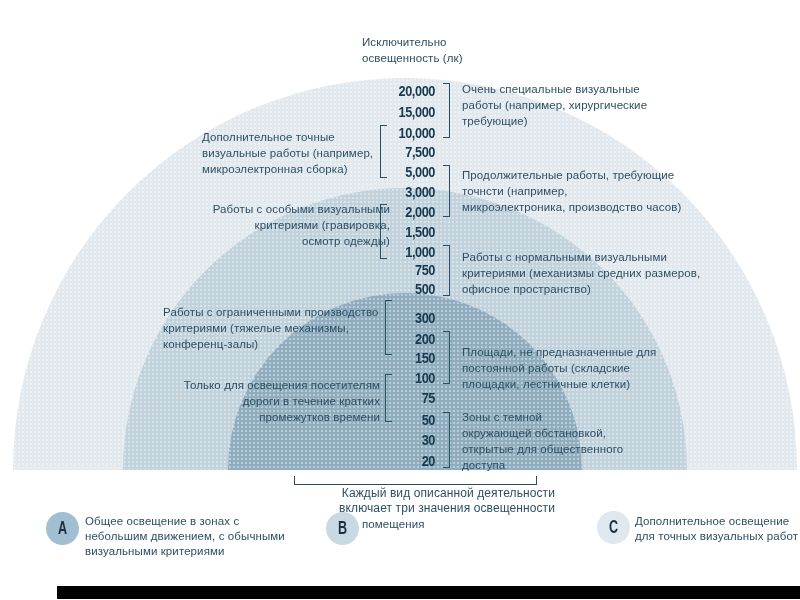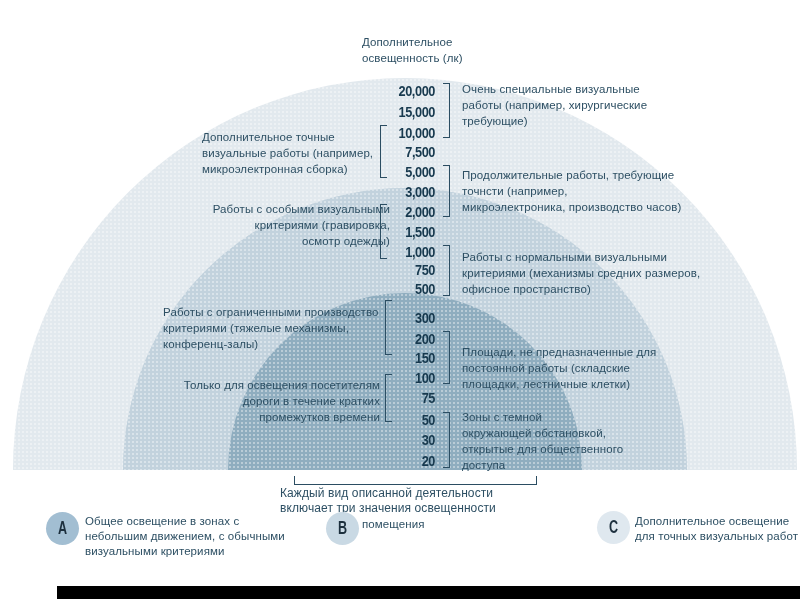--- a/index.html
+++ b/index.html
@@ -29,21 +29,21 @@
     transform:scaleX(.85);transform-origin:100% 50%;white-space:nowrap;
   }
 
   
   .brk{position:absolute;box-sizing:border-box;border:0 solid var(--bracket,#2b4d62);}
   .brk.rb{width:7px;border-right-width:1.5px;border-top-width:1.5px;border-bottom-width:1.5px;}
   .brk.lb{width:7px;border-left-width:1.5px;border-top-width:1.5px;border-bottom-width:1.5px;}
   .brk.bb{height:9px;border-left-width:1.5px;border-right-width:1.5px;border-bottom-width:1.5px;}
 
   
-  .note{left:280px;top:486px;width:275px;text-align:left;font-size:12px;line-height:15px;}
+  .note{left:280px;top:486px;width:275px;text-align:right;font-size:12px;line-height:15px;}
   .legend-circle{
     position:absolute;width:33px;height:33px;border-radius:50%;
     display:flex;align-items:center;justify-content:center;
     font-size:18px;font-weight:bold;color:#1c2f3d;
   }
   .legend-circle span{transform:scaleX(.7);}
   .legend-text{font-size:11.5px;line-height:15px;}
   .bottom-bar{position:absolute;left:57px;top:586px;width:743px;height:13px;background:var(--bottom-bar,#000);}
 </style>
 </head>
@@ -51,21 +51,21 @@
 
 <div class="canvas">
 
   <div class="rings-clip">
     <div class="ring outer"></div>
     <div class="ring middle"></div>
     <div class="ring inner"></div>
   </div>
 
   <div class="txt title">
-      <div>Дополнительное</div>
+      <div>Исключительно</div>
       <div>освещенность (лк)</div>
     </div>
 
   <div id="levels">
       <div class="lvl" style="top: 82px;">20,000</div>
       <div class="lvl" style="top: 103px;">15,000</div>
       <div class="lvl" style="top: 124px;">10,000</div>
       <div class="lvl" style="top: 143px;">7,500</div>
       <div class="lvl" style="top: 163px;">5,000</div>
       <div class="lvl" style="top: 183px;">3,000</div>

